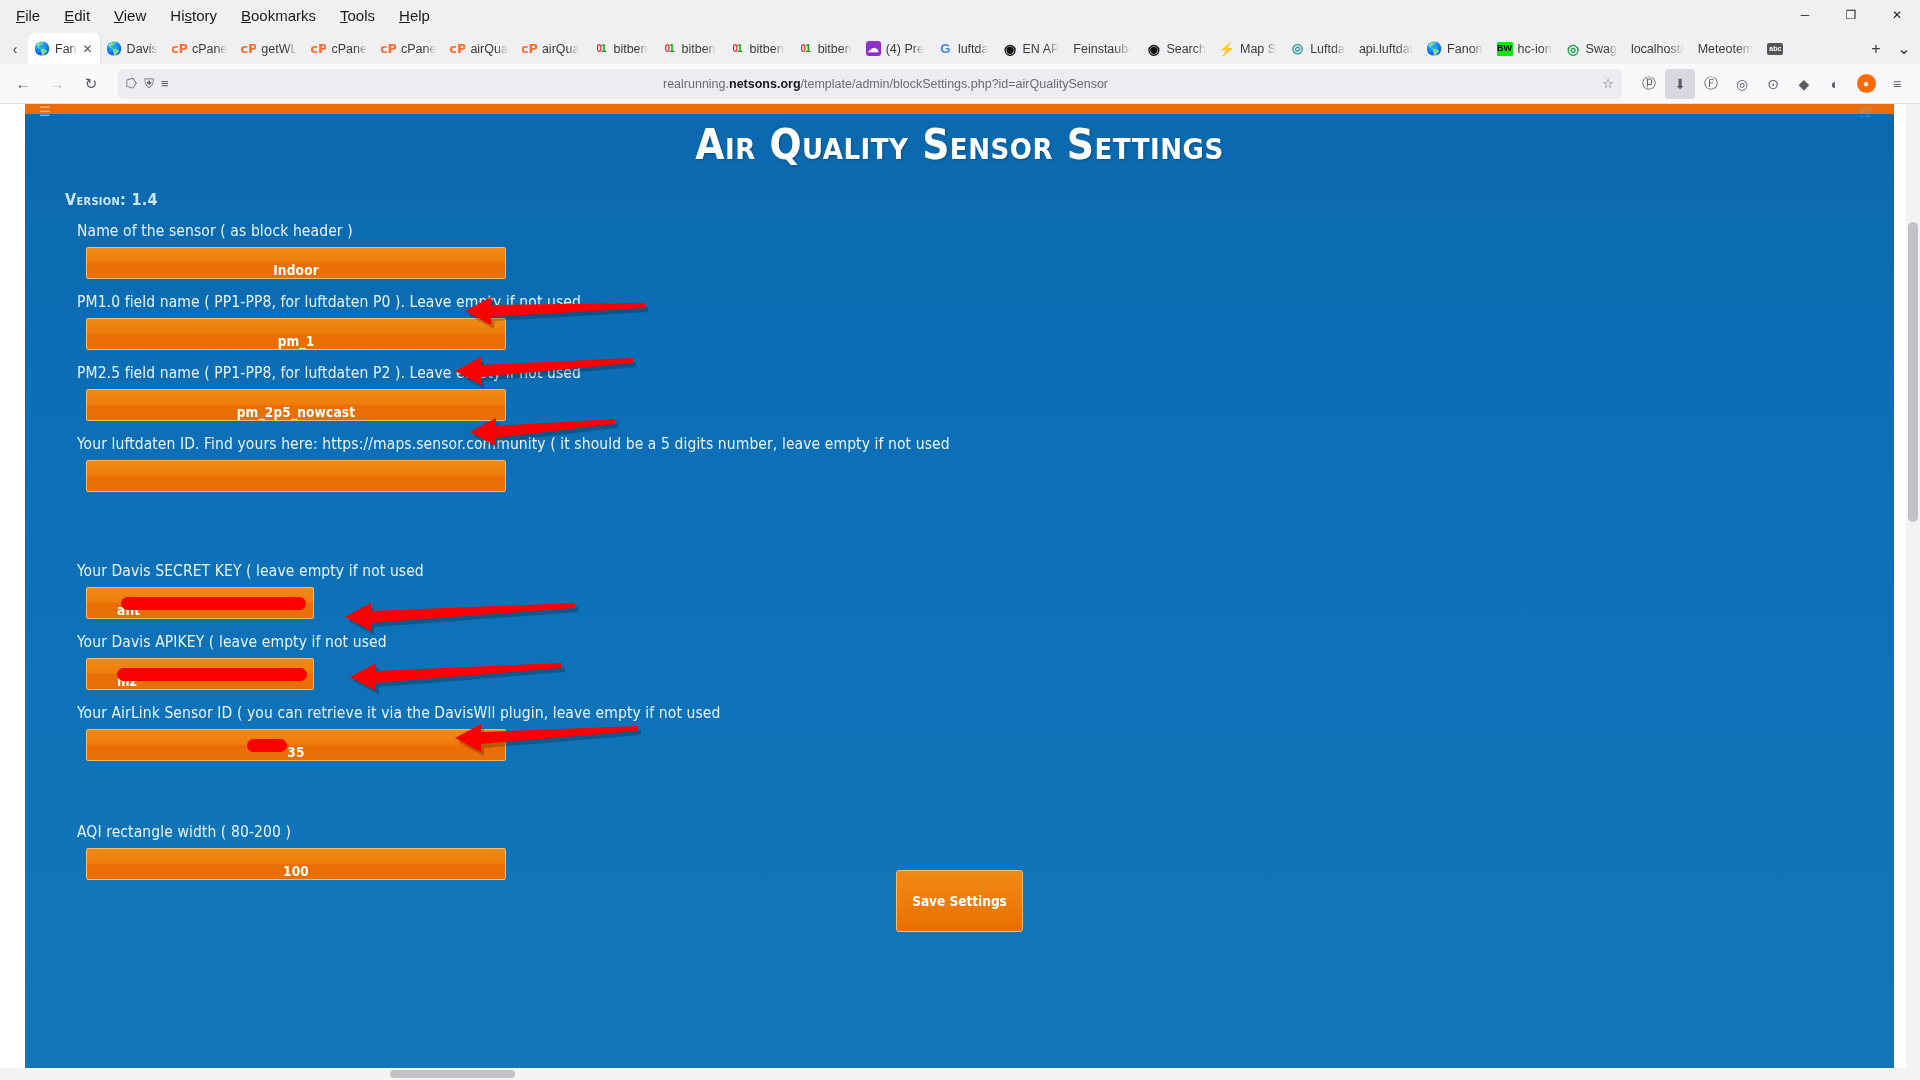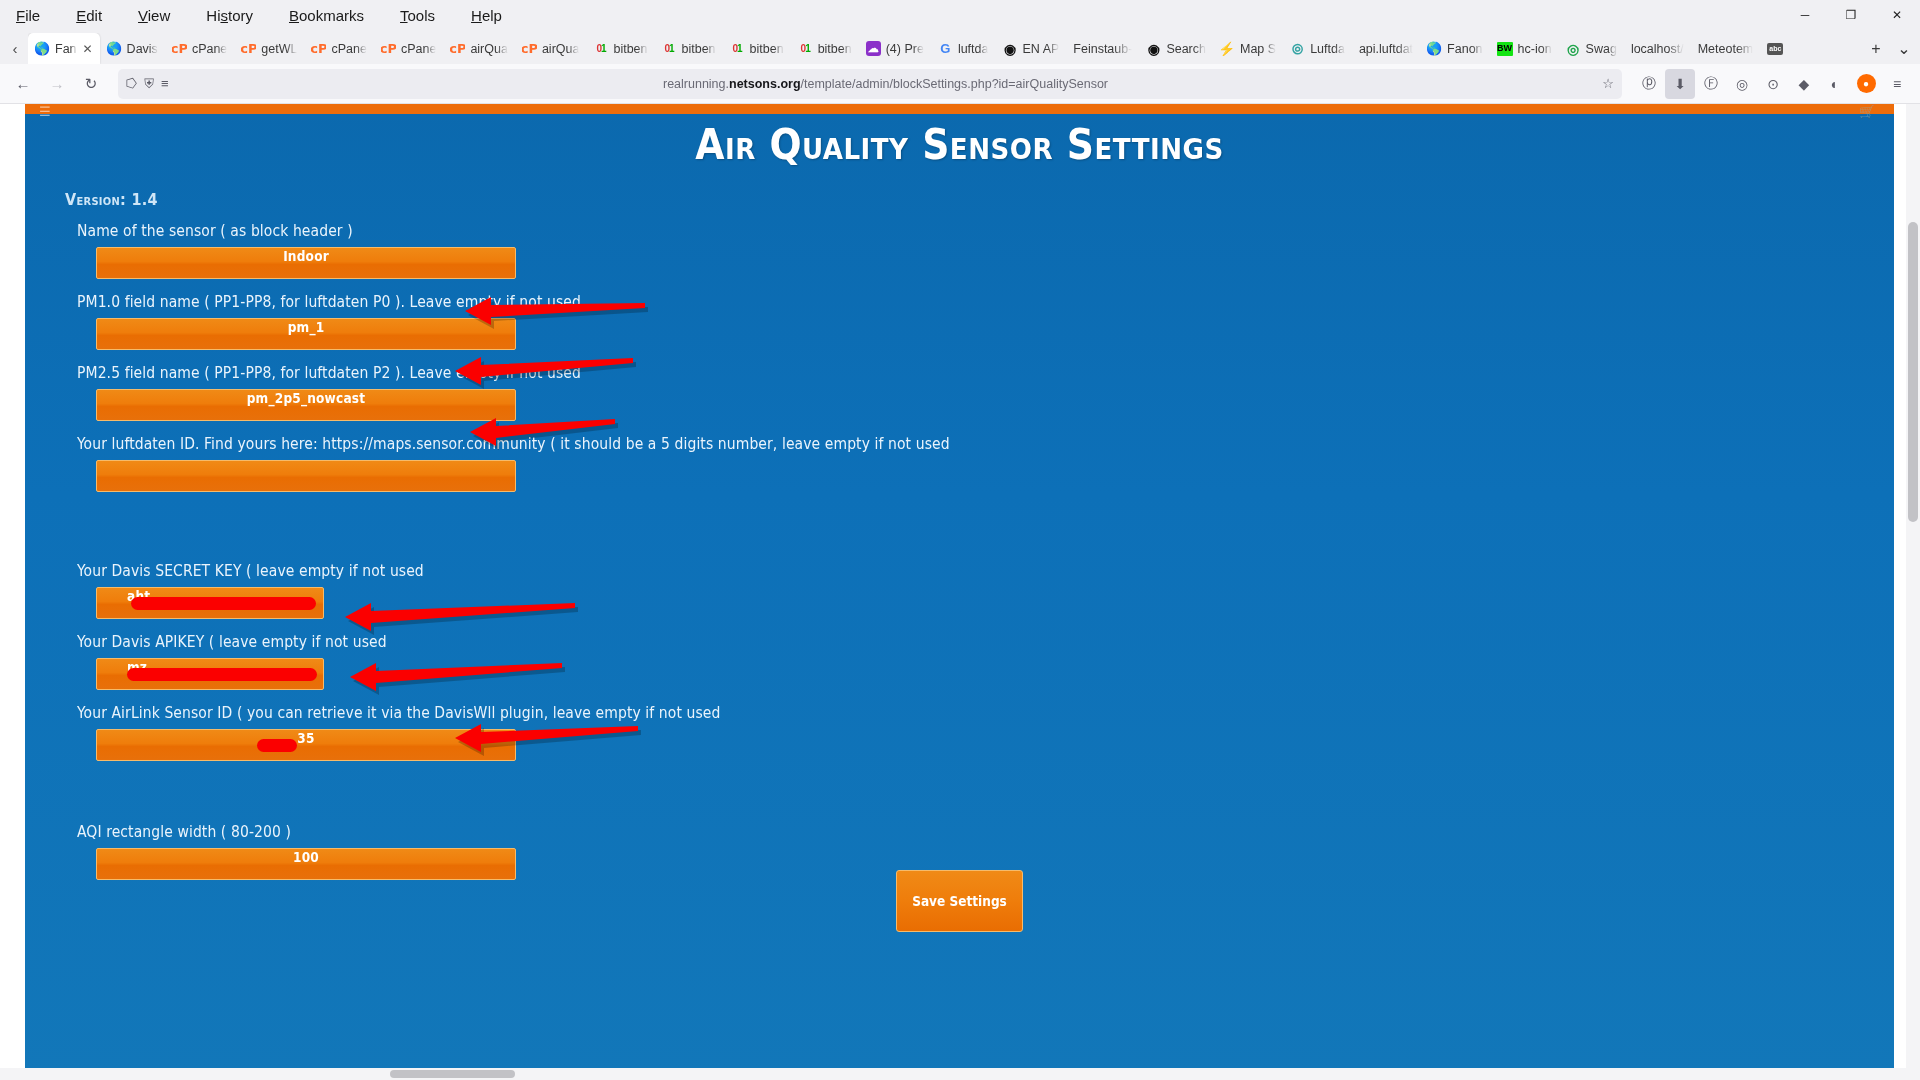--- a/index.html
+++ b/index.html
@@ -9,21 +9,21 @@
     font-family: "Liberation Sans", sans-serif;
     background: #f0f0f3;
     -webkit-font-smoothing: antialiased;
   }
   #root { position: relative; width: 1920px; height: 1080px; }
 
   
   .menubar {
     position: absolute; left: 0; top: 0; width: 1920px; height: 30px;
     background: #f0f0f3; display: flex; align-items: center;
-    padding-left: 6px; gap: 16px;
+    padding-left: 6px; gap: 4px;
   }
   .menu-item {
     font-size: 15px; color: #1a1a1a; padding: 4px 10px; cursor: default;
     line-height: 1; white-space: nowrap;
   }
   .menu-item .u { text-decoration: underline; }
   .win-controls {
     position: absolute; right: 0; top: 0; height: 30px; display: flex;
   }
   .win-btn {
@@ -149,24 +149,24 @@
     font-family: "DejaVu Sans Condensed", "Liberation Sans Narrow", "Liberation Sans", sans-serif;
   }
 
   .form { position: absolute; left: 40px; top: 118px; width: 1300px; }
   .field-label {
     color: #eaf4fc; font-size: 15.5px; margin: 0 0 7px 12px;
     font-family: "DejaVu Sans Condensed", "Liberation Sans Narrow", "Liberation Sans", sans-serif;
     letter-spacing: .1px; white-space: nowrap;
   }
   .field-input {
-    width: 420px; height: 32px; margin-left: 31px;
+    width: 420px; height: 32px; margin-left: 21px;
     background: linear-gradient(180deg, #f08a16 0%, #ef7d0b 45%, #e96d02 55%, #e8700a 100%);
     border: 1px solid #f6bb6a; border-radius: 2px;
-    display: flex; align-items: flex-start; justify-content: center;
+    display: flex; align-items: flex-end; justify-content: center;
     color: #ffffff; font-size: 13.5px; font-weight: bold;
     letter-spacing: .2px; position: relative; overflow: hidden;
     font-family: "DejaVu Sans Condensed", "Liberation Sans Narrow", "Liberation Sans", sans-serif;
   }
   .field-input.left-align { justify-content: flex-start; padding-left: 30px; }
   .field-block { margin-bottom: 14px; }
   .field-block.gap-lg { margin-bottom: 62px; }
   .field-block.gap-xl { margin-bottom: 70px; }
 
   .redaction {

